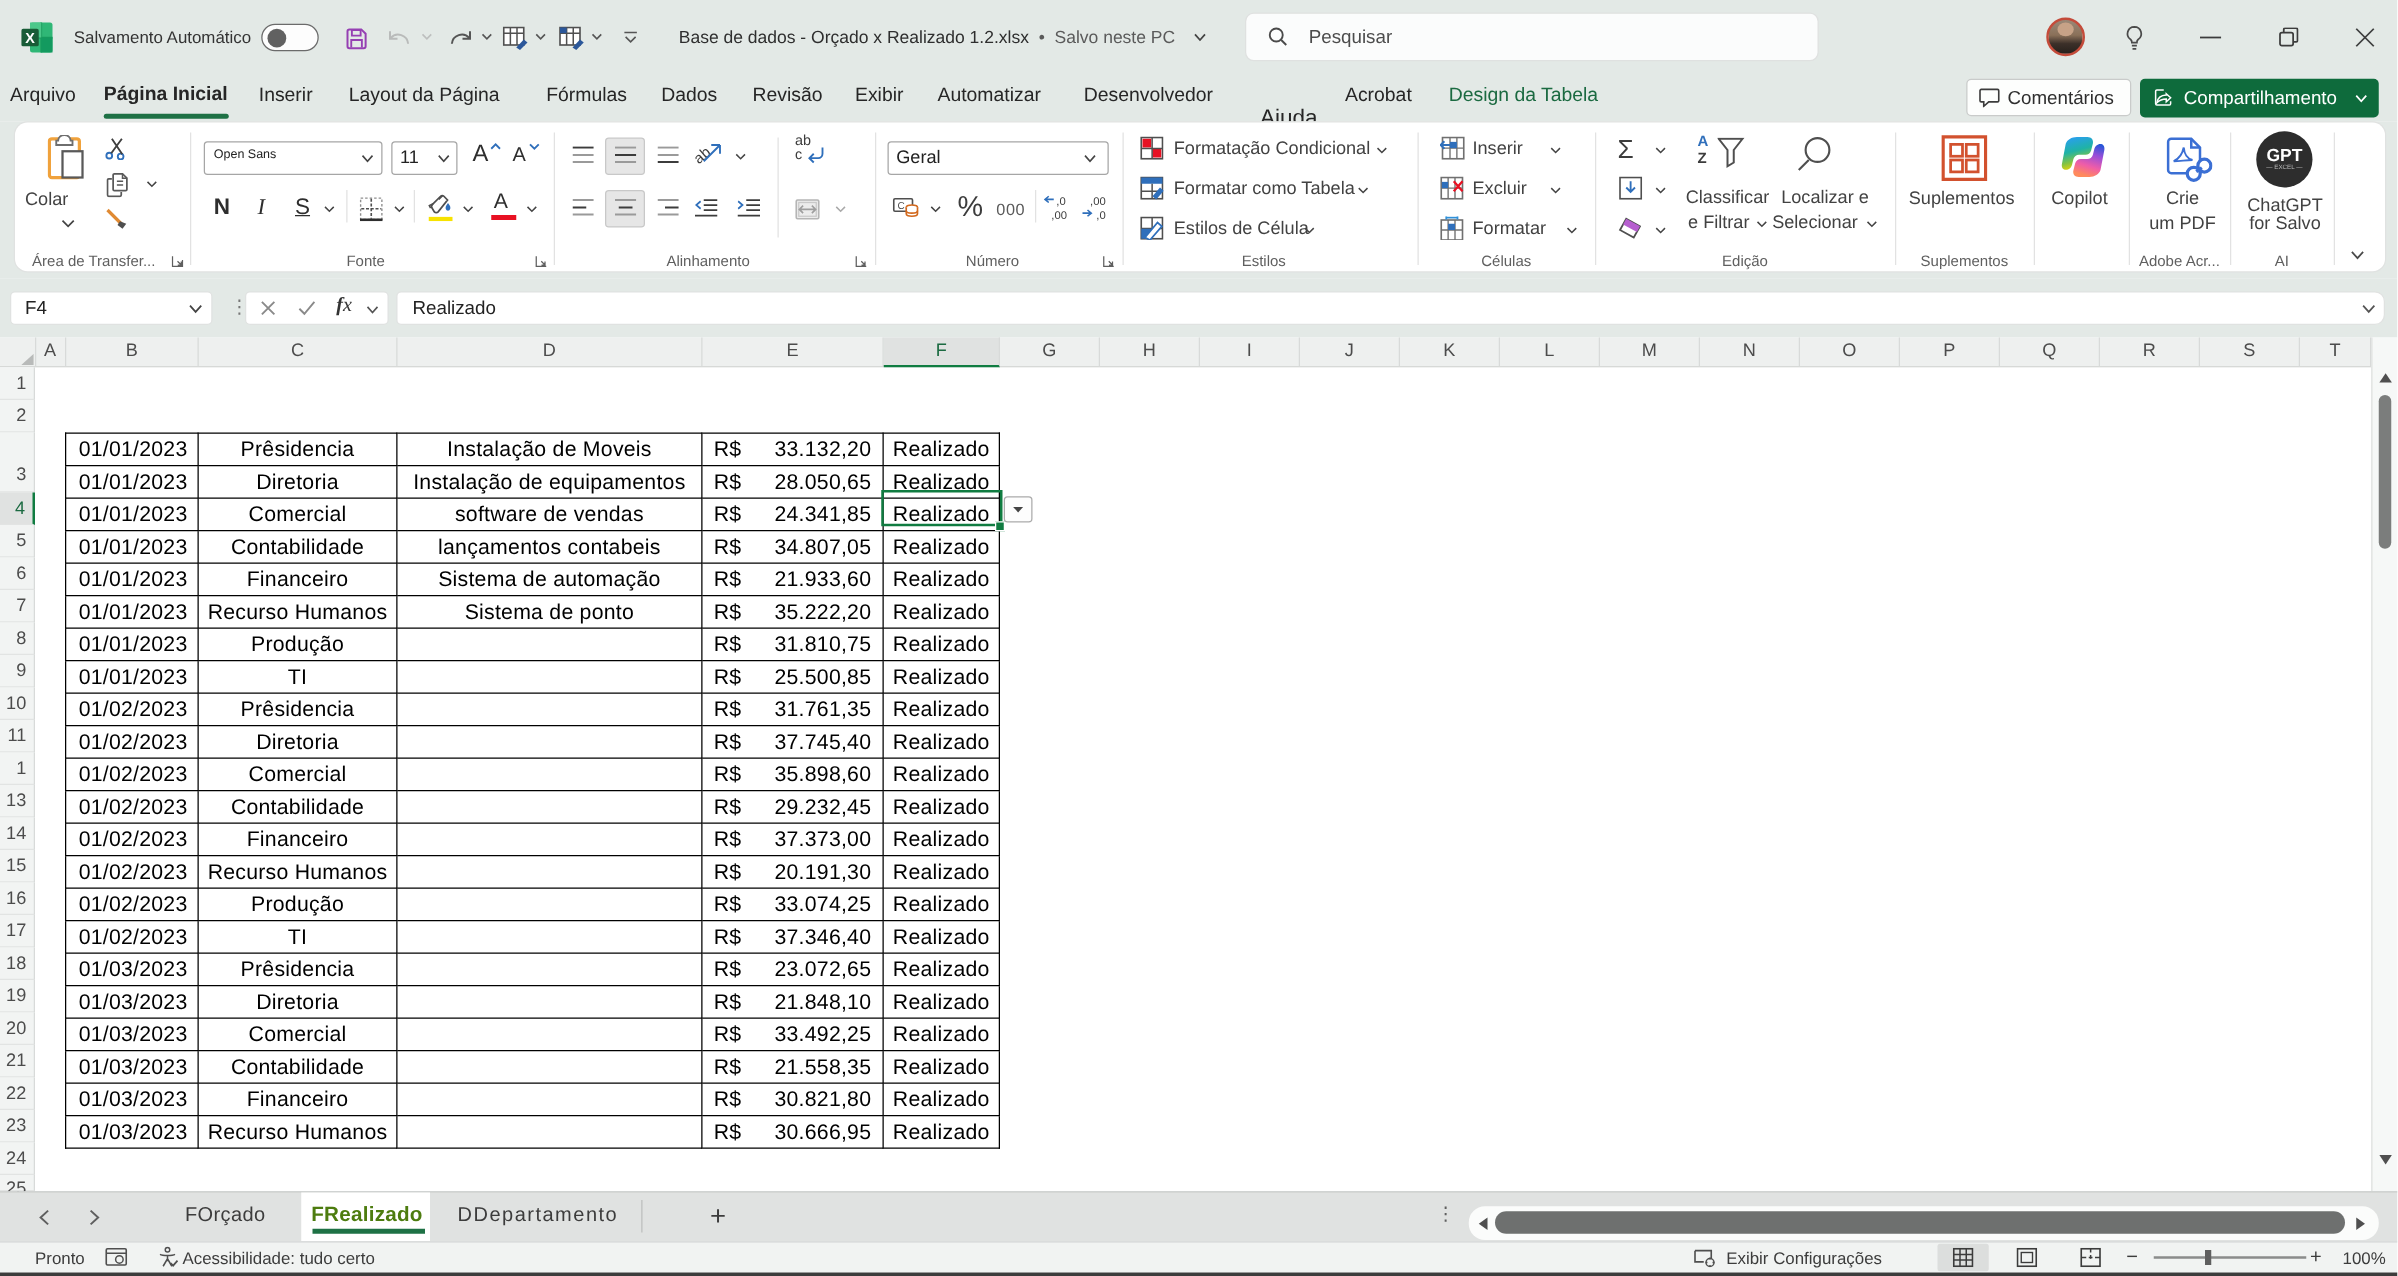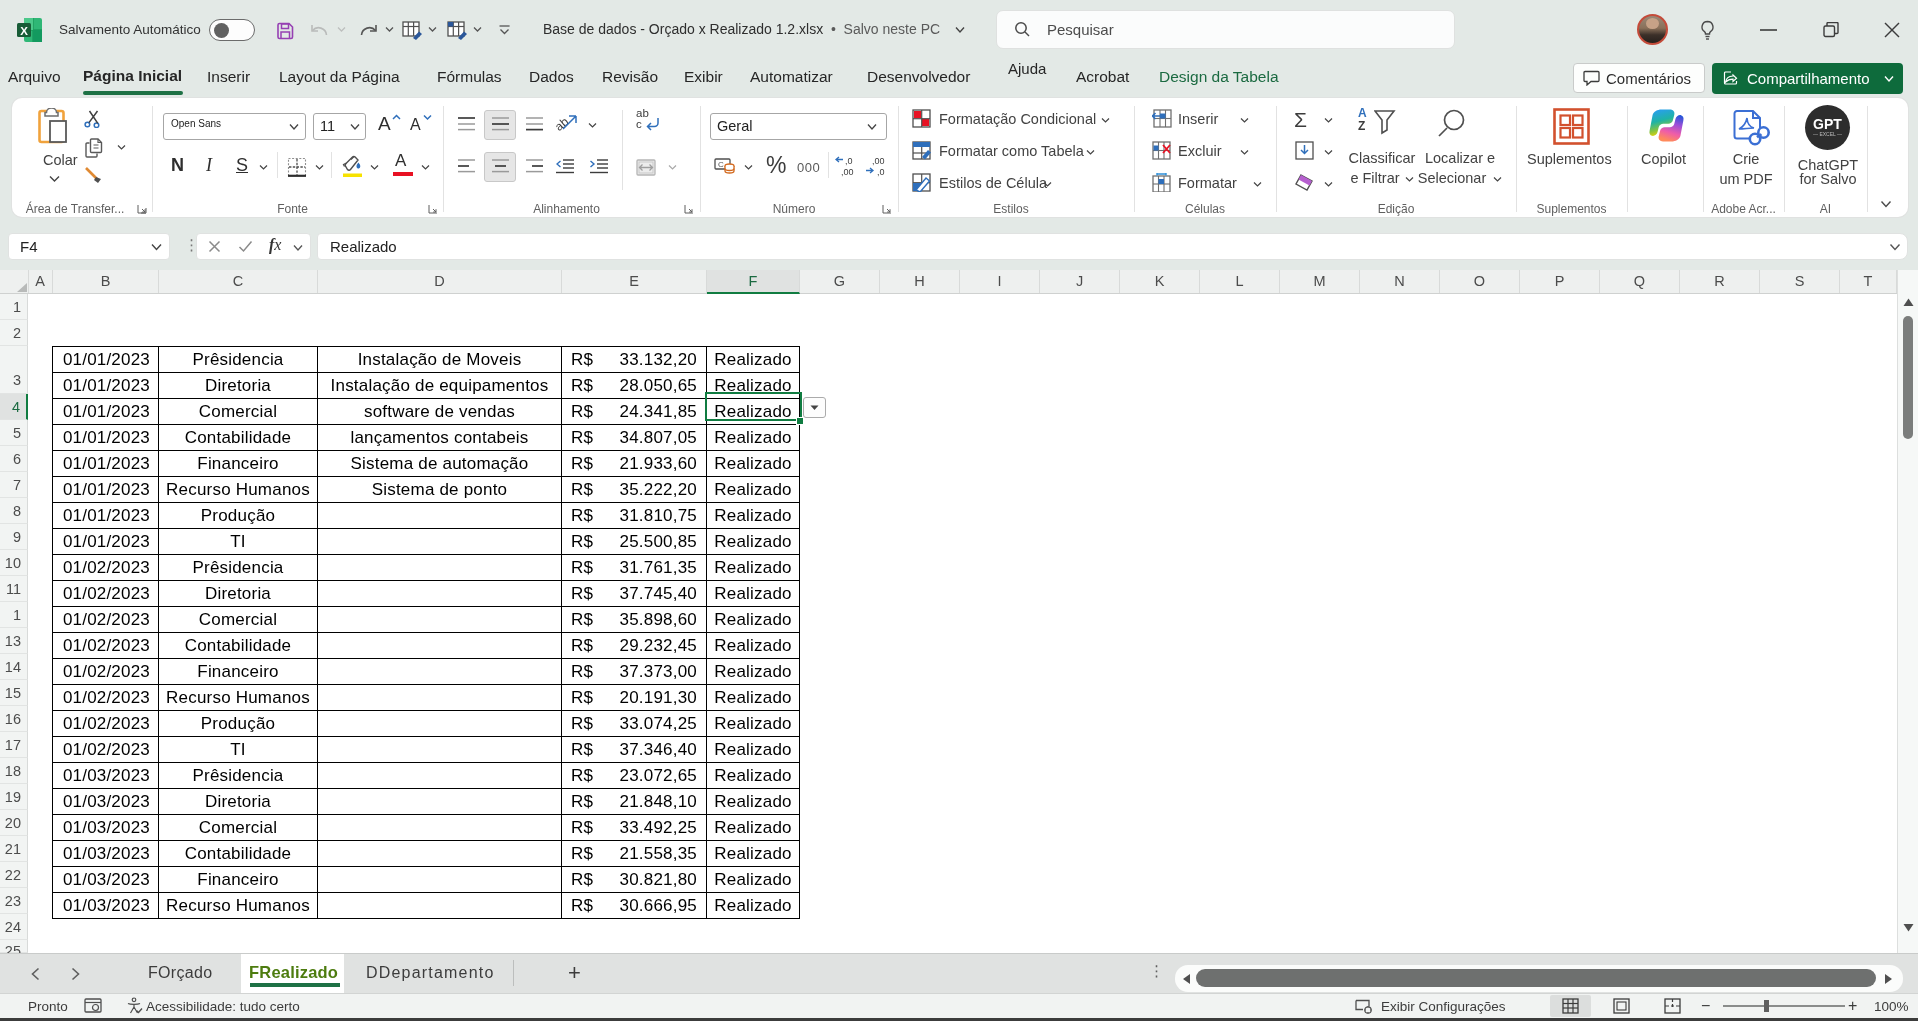--- a/index.html
+++ b/index.html
@@ -141,21 +141,21 @@
   <div class="abs" style="left:83px;top:7px;font-size:15.5px;color:#262626;font-weight:bold">Página Inicial</div>
   <div class="abs" style="left:83px;top:31px;width:100px;height:3.5px;background:#1e7145;border-radius:2px"></div>
   <div class="abs" style="left:207px;top:8px;font-size:15.5px;color:#262626">Inserir</div>
   <div class="abs" style="left:279px;top:8px;font-size:15.5px;color:#262626">Layout da Página</div>
   <div class="abs" style="left:437px;top:8px;font-size:15.5px;color:#262626">Fórmulas</div>
   <div class="abs" style="left:529px;top:8px;font-size:15.5px;color:#262626">Dados</div>
   <div class="abs" style="left:602px;top:8px;font-size:15.5px;color:#262626">Revisão</div>
   <div class="abs" style="left:684px;top:8px;font-size:15.5px;color:#262626">Exibir</div>
   <div class="abs" style="left:750px;top:8px;font-size:15.5px;color:#262626">Automatizar</div>
   <div class="abs" style="left:867px;top:8px;font-size:15.5px;color:#262626">Desenvolvedor</div>
-  <div class="abs" style="left:1008px;top:0;font-size:15px;color:#262626">Ajuda</div>
+  <div class="abs" style="left:1008px;top:24px;font-size:18px;color:#262626">Ajuda</div>
   <div class="abs" style="left:1076px;top:8px;font-size:15.5px;color:#262626">Acrobat</div>
   <div class="abs" style="left:1159px;top:8px;font-size:15.5px;color:#1b6a41">Design da Tabela</div>
 
   <div class="abs" style="left:1573px;top:3px;width:132px;height:30px;background:#fdfefd;border:1px solid #c9cbca;border-radius:4px"></div>
   <svg class="abs" style="left:1583px;top:10px" width="17" height="16" viewBox="0 0 17 16">
     <path d="M2 1.5 h13 a1 1 0 0 1 1 1 v8 a1 1 0 0 1 -1 1 h-7 l-4 3.5 v-3.5 h-2 a1 1 0 0 1 -1-1 v-8 a1 1 0 0 1 1-1 z" fill="none" stroke="#3c3c3c" stroke-width="1.3"></path>
   </svg>
   <div class="abs" style="left:1606px;top:10px;font-size:15px;color:#2e2e2e">Comentários</div>
 
   <div class="abs" style="left:1712px;top:3px;width:191px;height:31px;background:#0e6b3c;border-radius:4px"></div>
@@ -209,21 +209,21 @@
 
   <svg class="abs" style="left:1880px;top:103px" width="12" height="9" viewBox="0 0 12 9">
       <path d="M1.5 1.5 L6 6.5 L10.5 1.5" fill="none" stroke="#4a4a4a" stroke-width="1.4"></path>
     </svg>
 
   <svg class="abs" style="left:38px;top:11px" width="34" height="36" viewBox="0 0 34 36">
     <rect x="1.5" y="3" width="24" height="31" rx="2" fill="none" stroke="#f0a23c" stroke-width="2.6"></rect>
     <path d="M8.5 4.5 a5 4.5 0 0 1 10 0 h1.5 v3.5 h-13 v-3.5 z" fill="#fff" stroke="#6e6e6e" stroke-width="1.5"></path>
     <rect x="12" y="13" width="16" height="21" fill="#fff" stroke="#595959" stroke-width="1.8"></rect>
   </svg>
-  <div class="abs rbtxt" style="left:43px;top:55px;font-size:14.5px">Colar</div>
+  <div class="abs rbtxt" style="left:20px;top:55px;font-size:14.5px">Colar</div>
   <svg class="abs" style="left:49px;top:78px" width="11" height="8" viewBox="0 0 11 8">
       <path d="M1 1.5 L5.5 6 L10 1.5" fill="none" stroke="#444" stroke-width="1.4"></path>
     </svg>
 
   <svg class="abs" style="left:84px;top:13px" width="18" height="18" viewBox="0 0 18 18">
     <circle cx="3.4" cy="14.5" r="2.3" fill="none" stroke="#2f6fbb" stroke-width="1.5"></circle>
     <circle cx="12.5" cy="15.2" r="2.3" fill="none" stroke="#2f6fbb" stroke-width="1.5"></circle>
     <path d="M5 12.6 L13.5 1 M13.8 13.4 L5.5 1" fill="none" stroke="#3f3f3f" stroke-width="1.5"></path>
   </svg>
 

